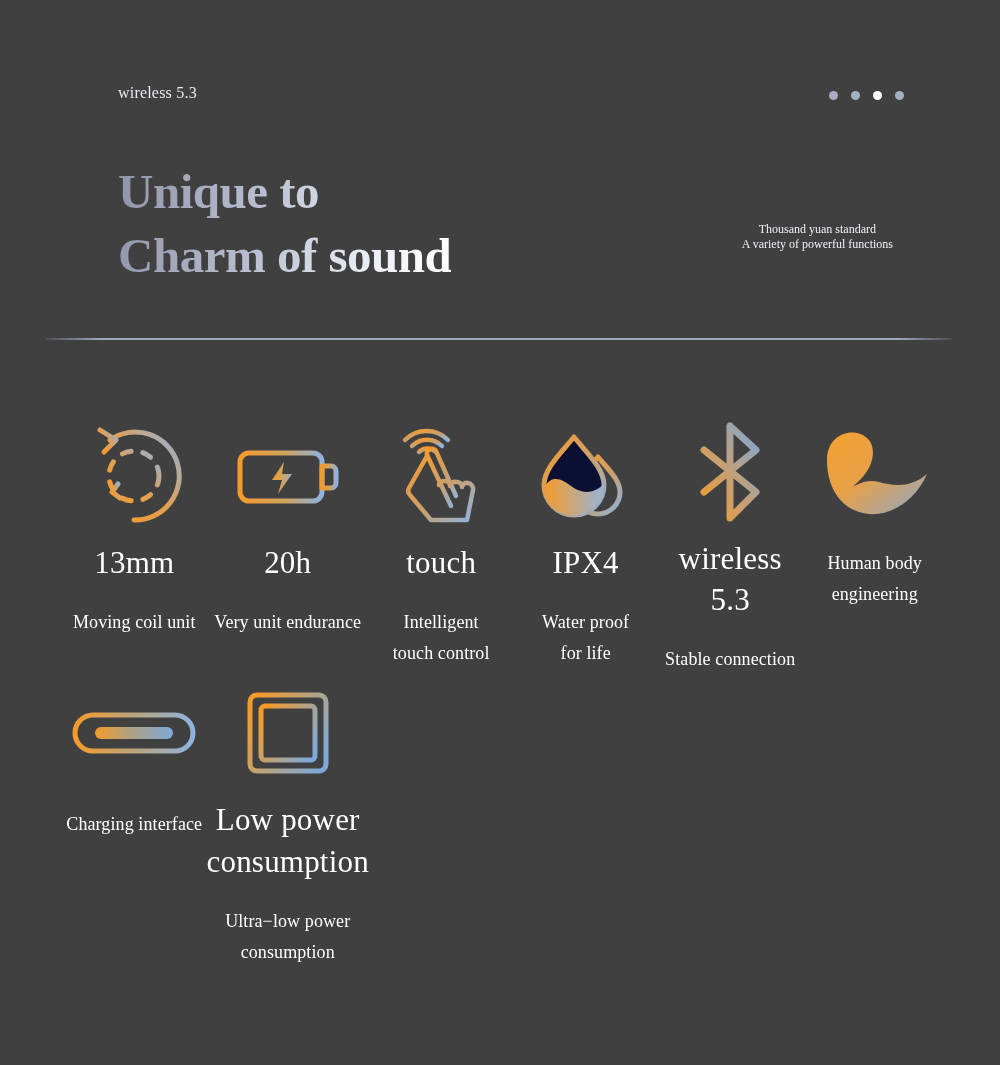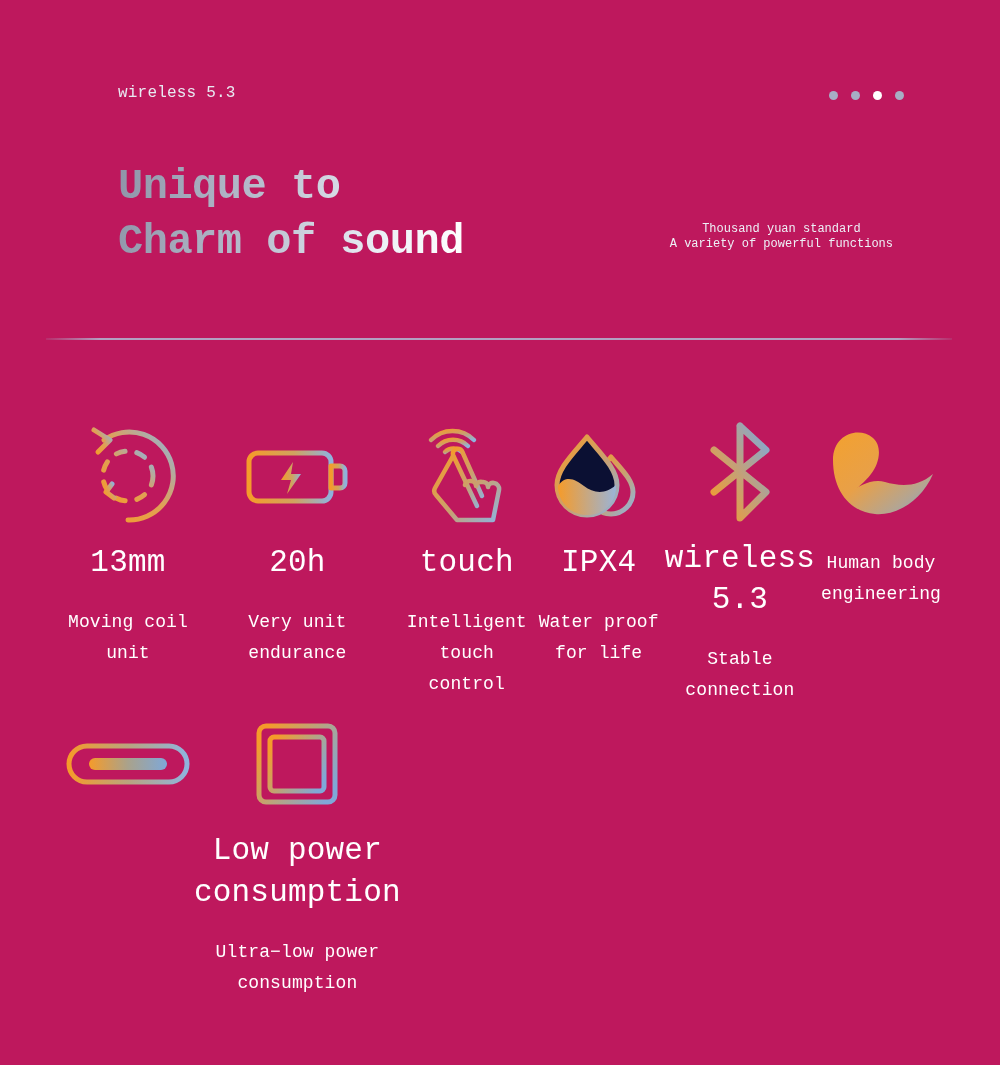--- a/index.html
+++ b/index.html
@@ -4,23 +4,23 @@
 <style>
   html, body {
     margin: 0;
     padding: 0;
     background: #0b1033;
   }
   #page {
     position: relative;
     width: 1000px;
     height: 1065px;
-    background: #be185d;
+    background: #404040;
     overflow: hidden;
-    font-family: Liberation Mono, monospace;
+    font-family: Liberation Serif, serif;
     -webkit-font-smoothing: antialiased;
   }
 
   
   .eyebrow {
     position: absolute;
     left: 118px;
     top: 84px;
     font-size: 16px;
     color: #e8eaf2;
@@ -42,21 +42,21 @@
   }
   .dot.active {
     background: #ffffff;
   }
 
   
   .headline {
     position: absolute;
     left: 118px;
     top: 160px;
-    font-size: 42px;
+    font-size: 49px;
     font-weight: bold;
     line-height: 1.30;
     letter-spacing: -0.5px;
     background: linear-gradient(100deg, #8e94a8 0%, #b9bfcf 42%, #eef1f7 78%, #ffffff 100%);
     -webkit-background-clip: text;
     background-clip: text;
     color: transparent;
     -webkit-text-fill-color: transparent;
     white-space: pre-line;
   }
@@ -283,20 +283,21 @@
             <linearGradient id="g7b" x1="0" y1="0" x2="1" y2="0">
               <stop offset="0%" stop-color="#f59b2a"></stop>
               <stop offset="50%" stop-color="#a9a28c"></stop>
               <stop offset="100%" stop-color="#7fa8d8"></stop>
             </linearGradient>
           </defs>
           <rect x="6" y="34" width="118" height="36" rx="18" ry="18" fill="none" stroke="url(#g7)" stroke-width="5"></rect>
           <rect x="26" y="46" width="78" height="12" rx="6" ry="6" fill="url(#g7b)"></rect>
         </svg>
       </div>
+      <div class="cell-desc">Charging interface</div>
     </div>
 
     <div class="cell row2">
       <div class="cell-icon">
         <svg width="112" height="104" viewBox="0 0 112 104">
           <defs>
             <linearGradient id="g8" x1="0" y1="0.2" x2="1" y2="0.8">
               <stop offset="0%" stop-color="#f59b2a"></stop>
               <stop offset="50%" stop-color="#b8a47f"></stop>
               <stop offset="100%" stop-color="#7fa8d8"></stop>

